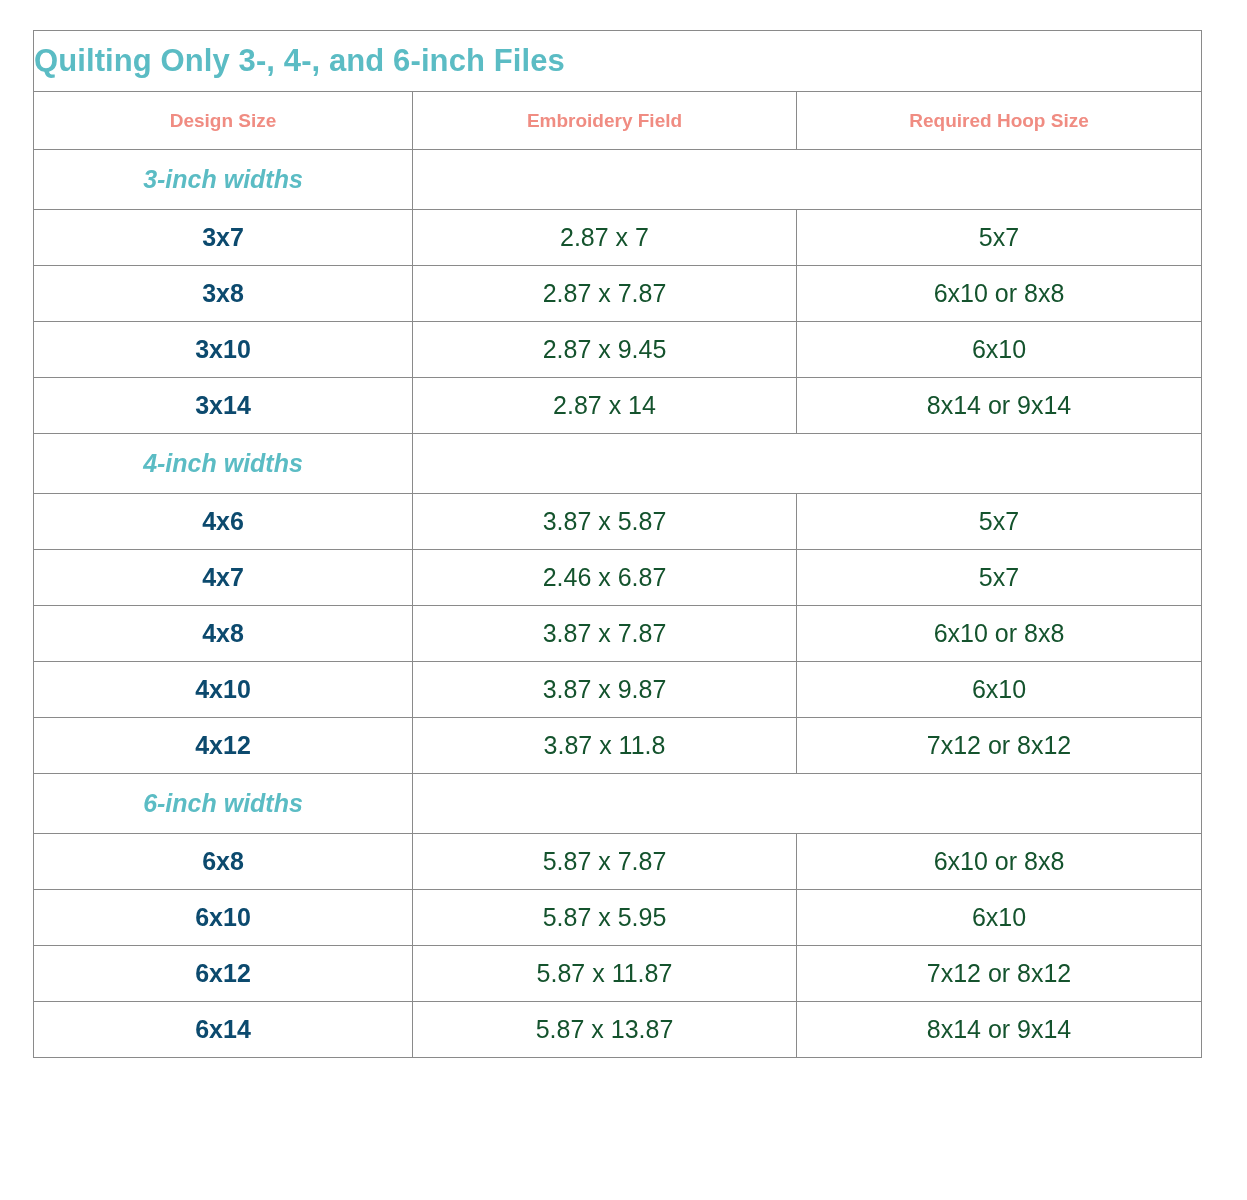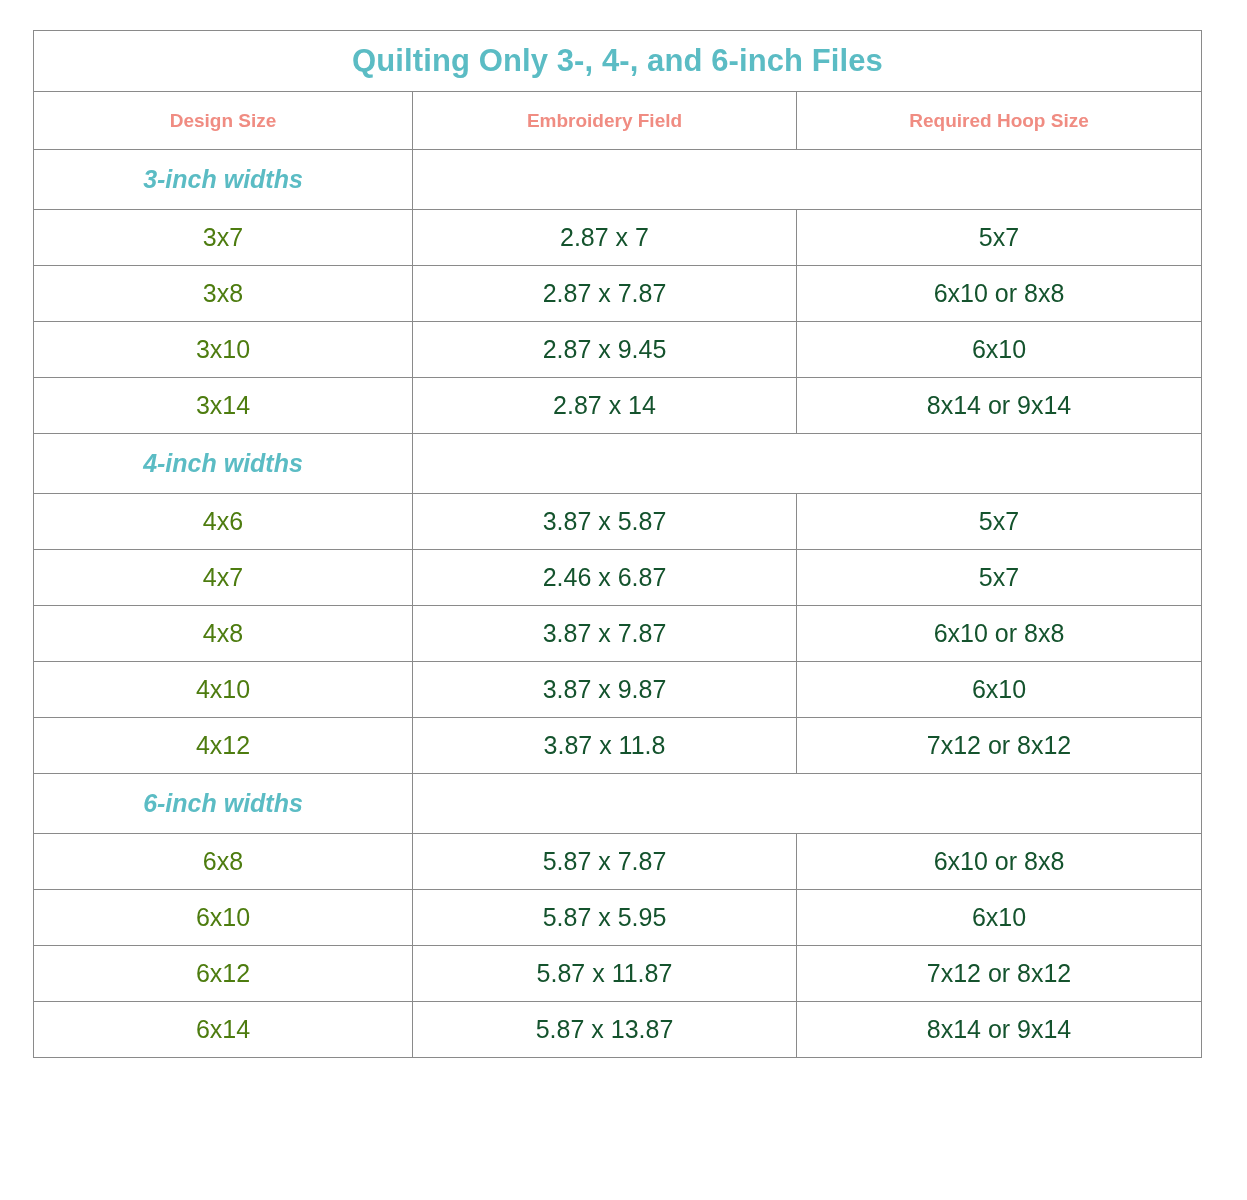--- a/index.html
+++ b/index.html
@@ -31,21 +31,21 @@
     border: 1px solid #8a8a8a;
     padding: 0;
     vertical-align: middle;
     background: #ffffff;
   }
   col.c1 { width: 379px; }
   col.c2 { width: 384px; }
   col.c3 { width: 405px; }
 
   .title-cell {
-    text-align: center;
+    text-align: left;
     color: #5bbcc4;
     font-size: 31px;
     font-weight: bold;
     height: 60px;
     letter-spacing: 0.1px;
   }
   .header-cell {
     text-align: center;
     color: #f08c82;
     font-size: 19px;
@@ -56,23 +56,23 @@
     color: #5bbcc4;
     font-size: 25px;
     font-weight: bold;
     font-style: italic;
     height: 59px;
     padding-left: 14px;
     text-align: center;
   }
   .design-cell {
     text-align: center;
-    color: #4d7c0f;
+    color: #0c4a6e;
     font-size: 25px;
-    font-weight: normal;
+    font-weight: bold;
     height: 55px;
   }
   .data-cell {
     text-align: center;
     color: #14532d;
     font-size: 25px;
     font-weight: normal;
     height: 55px;
   }
   

